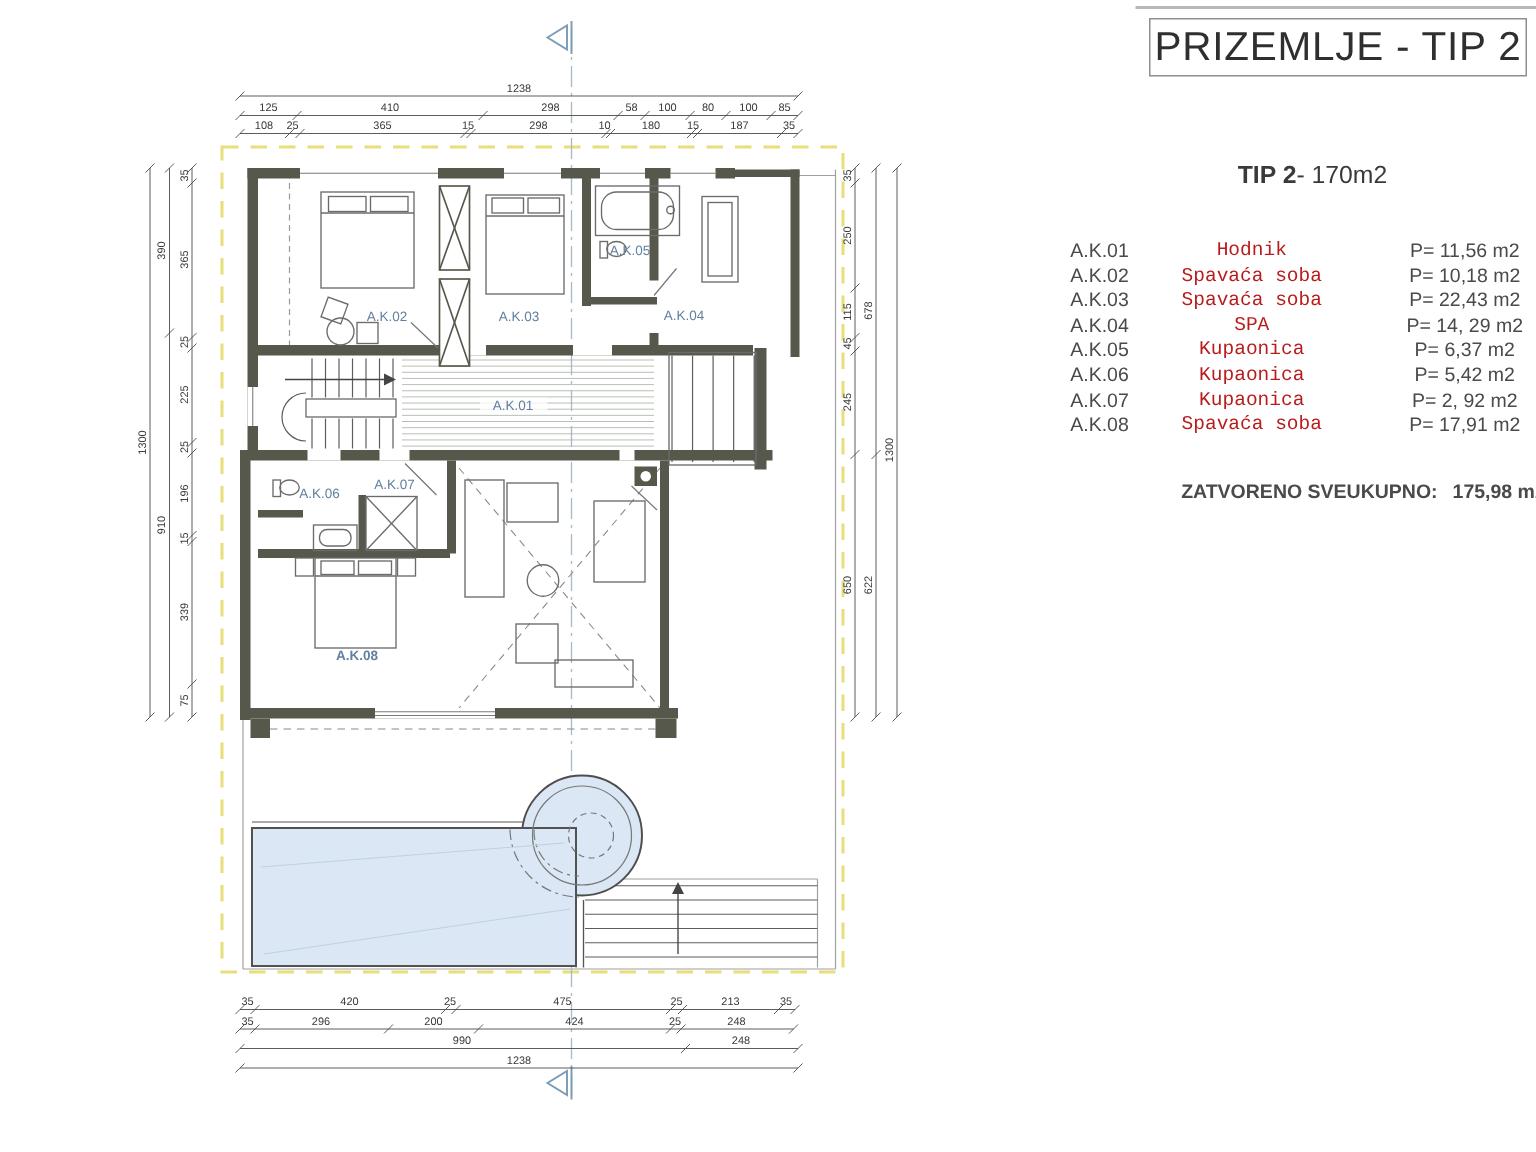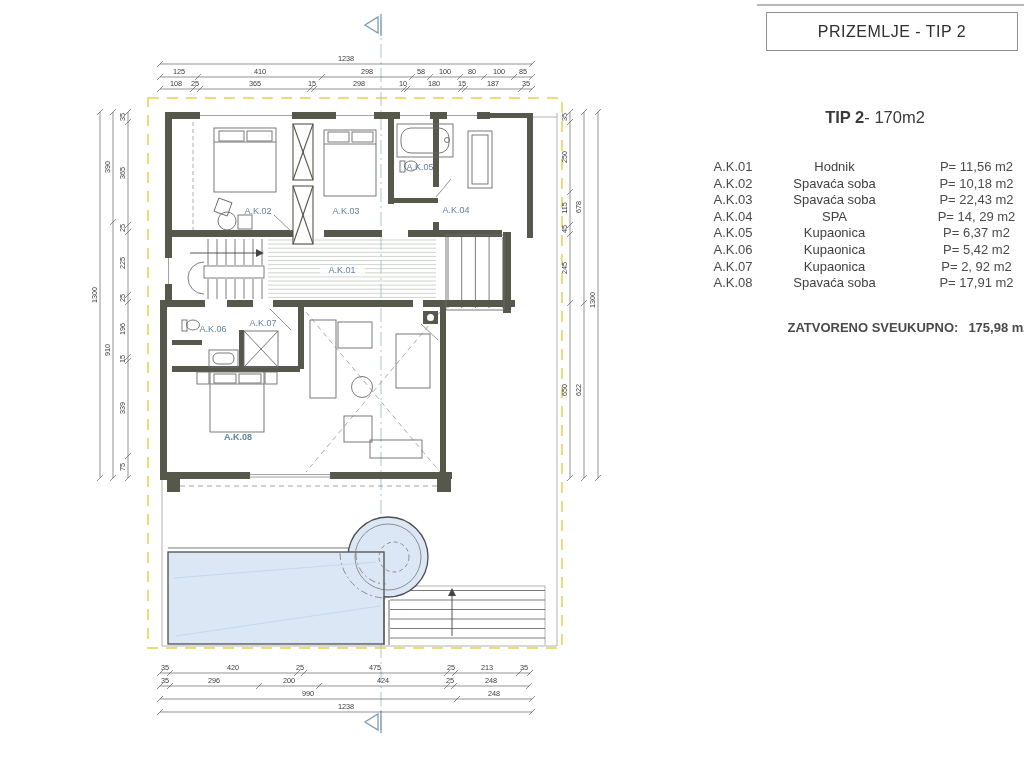--- a/index.html
+++ b/index.html
@@ -1,29 +1,29 @@
 <!DOCTYPE html>
 <html><head>
 <meta charset="utf-8">
 <style>
   html,body{margin:0;padding:0;}
   body{width:1024px;height:768px;background:#ffffff;position:relative;overflow:hidden;
        font-family:"Liberation Sans",sans-serif;}
   
   .top-rule{position:absolute;left:757px;top:4px;width:267px;height:2px;background:#b8b8b8;}
   .title-box{position:absolute;left:766px;top:12px;width:250px;height:37px;border:1px solid #8f8f8f;
-             display:flex;align-items:center;justify-content:center;font-size:16px;color:#2f2f2f;
+             display:flex;align-items:center;justify-content:center;font-size:27px;color:#2f2f2f;
              letter-spacing:.5px;}
   
   .legend{position:absolute;left:699px;top:108px;width:352px;color:#4a4a4a;text-align:center;}
   .lg-head{font-size:16.5px;color:#3a3a3a;}
   .b{font-weight:bold;}
   .lg-rows{margin-top:32px;}
   .lg-row{display:grid;grid-template-columns:68px 135px 1fr;font-size:13px;line-height:16.6px;}
-  .lg-row .c2{color:#404040;}
+  .lg-row .c2{color:#b91c1c;font-family:Liberation Mono, monospace;}
   .lg-totals{margin-top:16px;}
   .lg-closed{margin-top:28px;margin-left:68px;font-size:13px;}
   .lg-closed .val{margin-left:10px;}
   
   svg{position:absolute;left:0;top:0;}
   .dim line{stroke:#4a4a4a;stroke-width:.6;}
   .dt{font-size:7.3px;fill:#3a3a3a;text-anchor:middle;font-family:"Liberation Sans",sans-serif;}
   .rl{font-size:9px;text-anchor:middle;font-family:"Liberation Sans",sans-serif;}
   .rl8{font-weight:bold;}
   .hatch{stroke:#a9b2a6;stroke-width:.55;}

